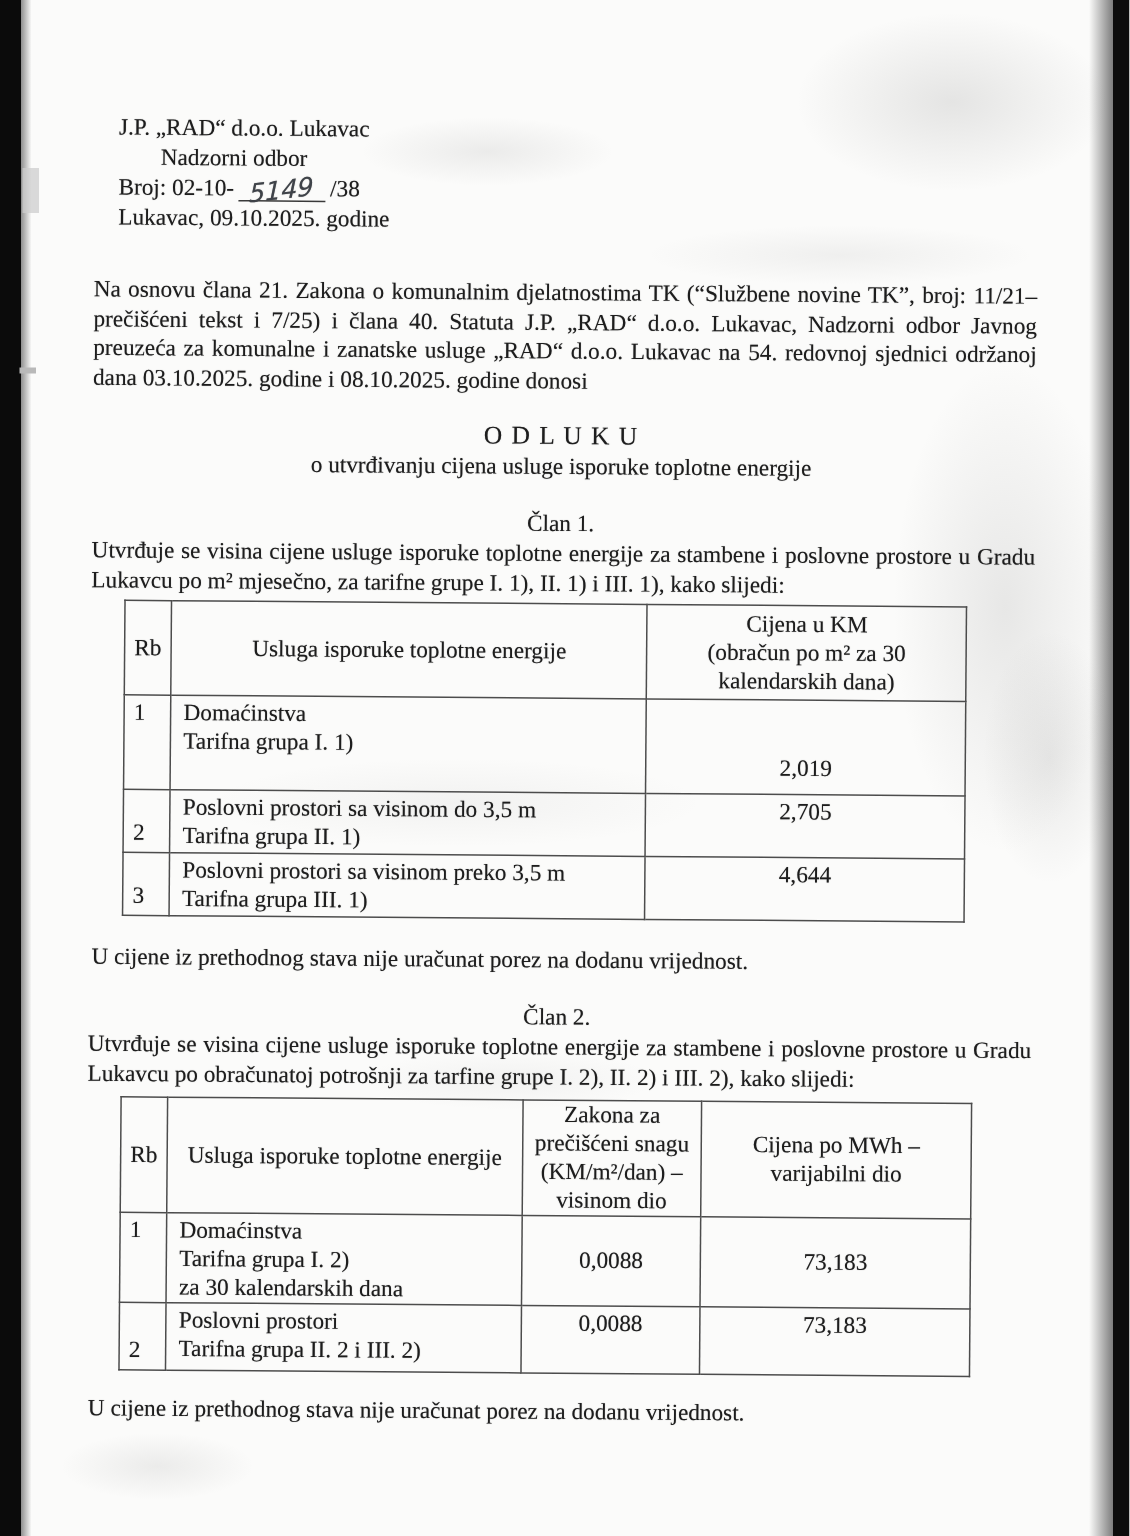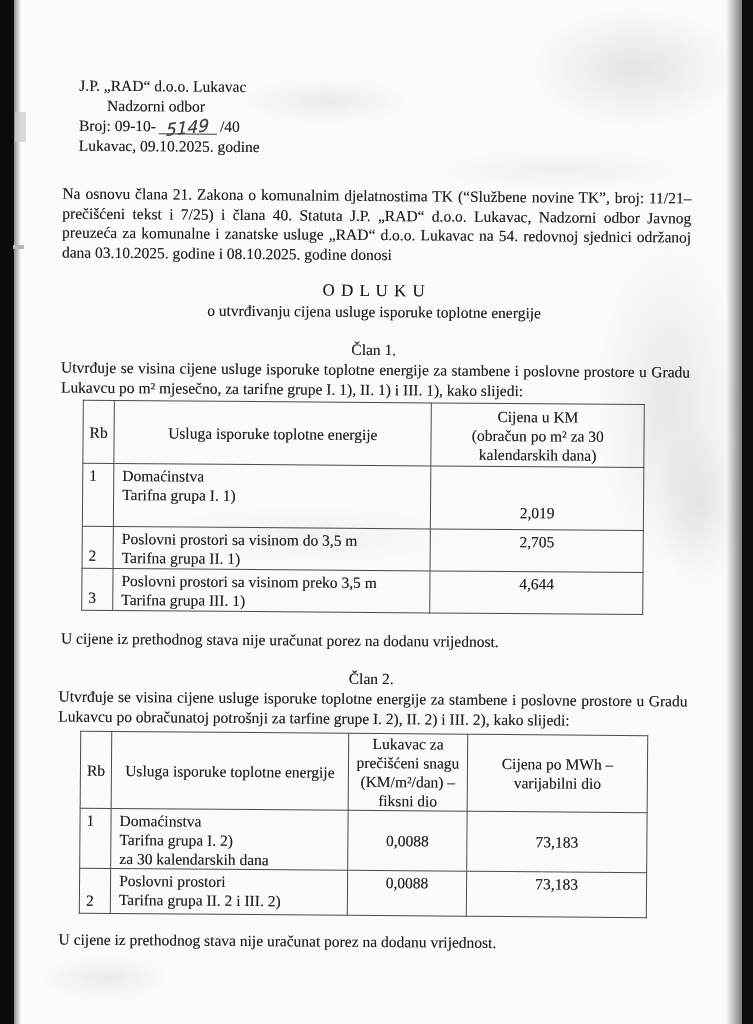--- a/index.html
+++ b/index.html
@@ -91,21 +91,21 @@
 <div class="blob b6"></div>
 <div class="blob b7"></div>
 <div class="blob b8"></div>
 
 <div class="sheet">
 
   <div class="hdr">
     <div>J.P. „RAD“ d.o.o. Lukavac</div>
     <div class="indent">Nadzorni odbor</div>
     <div>
-      <span>Broj: 09-10-</span><span class="handwrite"><span class="hw-inner">5149</span></span><span>/40</span>
+      <span>Broj: 02-10-</span><span class="handwrite"><span class="hw-inner">5149</span></span><span>/38</span>
     </div>
     <div>Lukavac, 09.10.2025. godine</div>
   </div>
 
   <div class="para">Na osnovu člana 21. Zakona o komunalnim djelatnostima TK (“Službene novine TK”, broj: 11/21– prečišćeni tekst i 7/25) i člana 40. Statuta J.P. „RAD“ d.o.o. Lukavac, Nadzorni odbor Javnog preuzeća za komunalne i zanatske usluge „RAD“ d.o.o. Lukavac na 54. redovnoj sjednici održanoj dana 03.10.2025. godine i 08.10.2025. godine donosi</div>
 
   <div class="title">O D L U K U</div>
   <div class="subtitle">o utvrđivanju cijena usluge isporuke toplotne energije</div>
 
   <div class="article-head">Član 1.</div>
@@ -164,24 +164,24 @@
         <col style="width:24px">
         <col style="width:241px">
         <col style="width:120px">
         <col style="width:183px">
       </colgroup>
     <tbody>
         <tr class="hrow">
       <td class="c">Rb</td>
       <td class="c">Usluga isporuke toplotne energije</td>
       <td class="c">
-        <div>Lukavac za</div>
+        <div>Zakona za</div>
         <div>prečišćeni snagu</div>
         <div>(KM/m²/dan) –</div>
-        <div>fiksni dio</div>
+        <div>visinom dio</div>
       </td>
       <td class="c">
         <div>Cijena po MWh –</div>
         <div>varijabilni dio</div>
       </td>
     </tr>
     <tr class="r1">
       <td class="va-top">1</td>
       <td class="va-top svc">
         <div>Domaćinstva</div>

